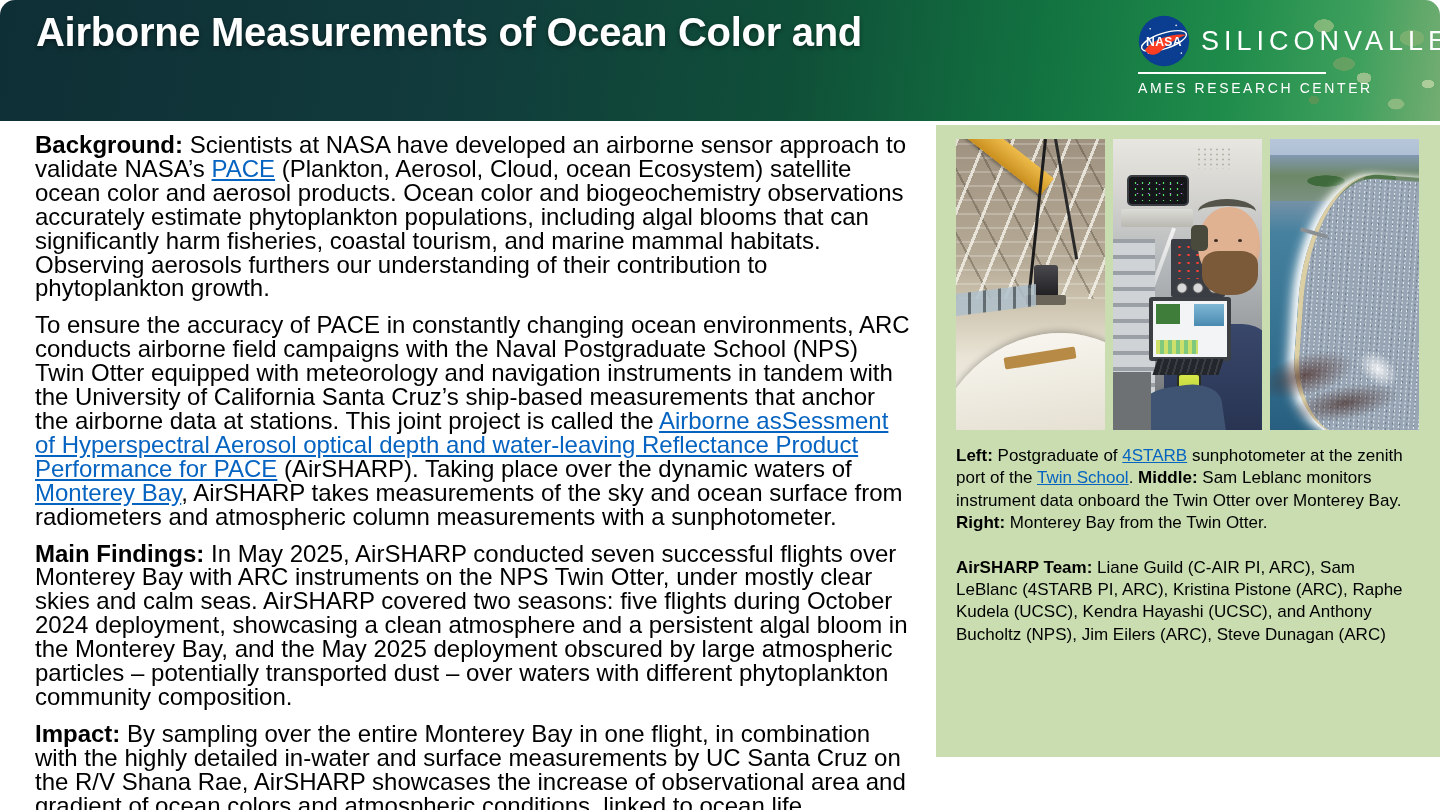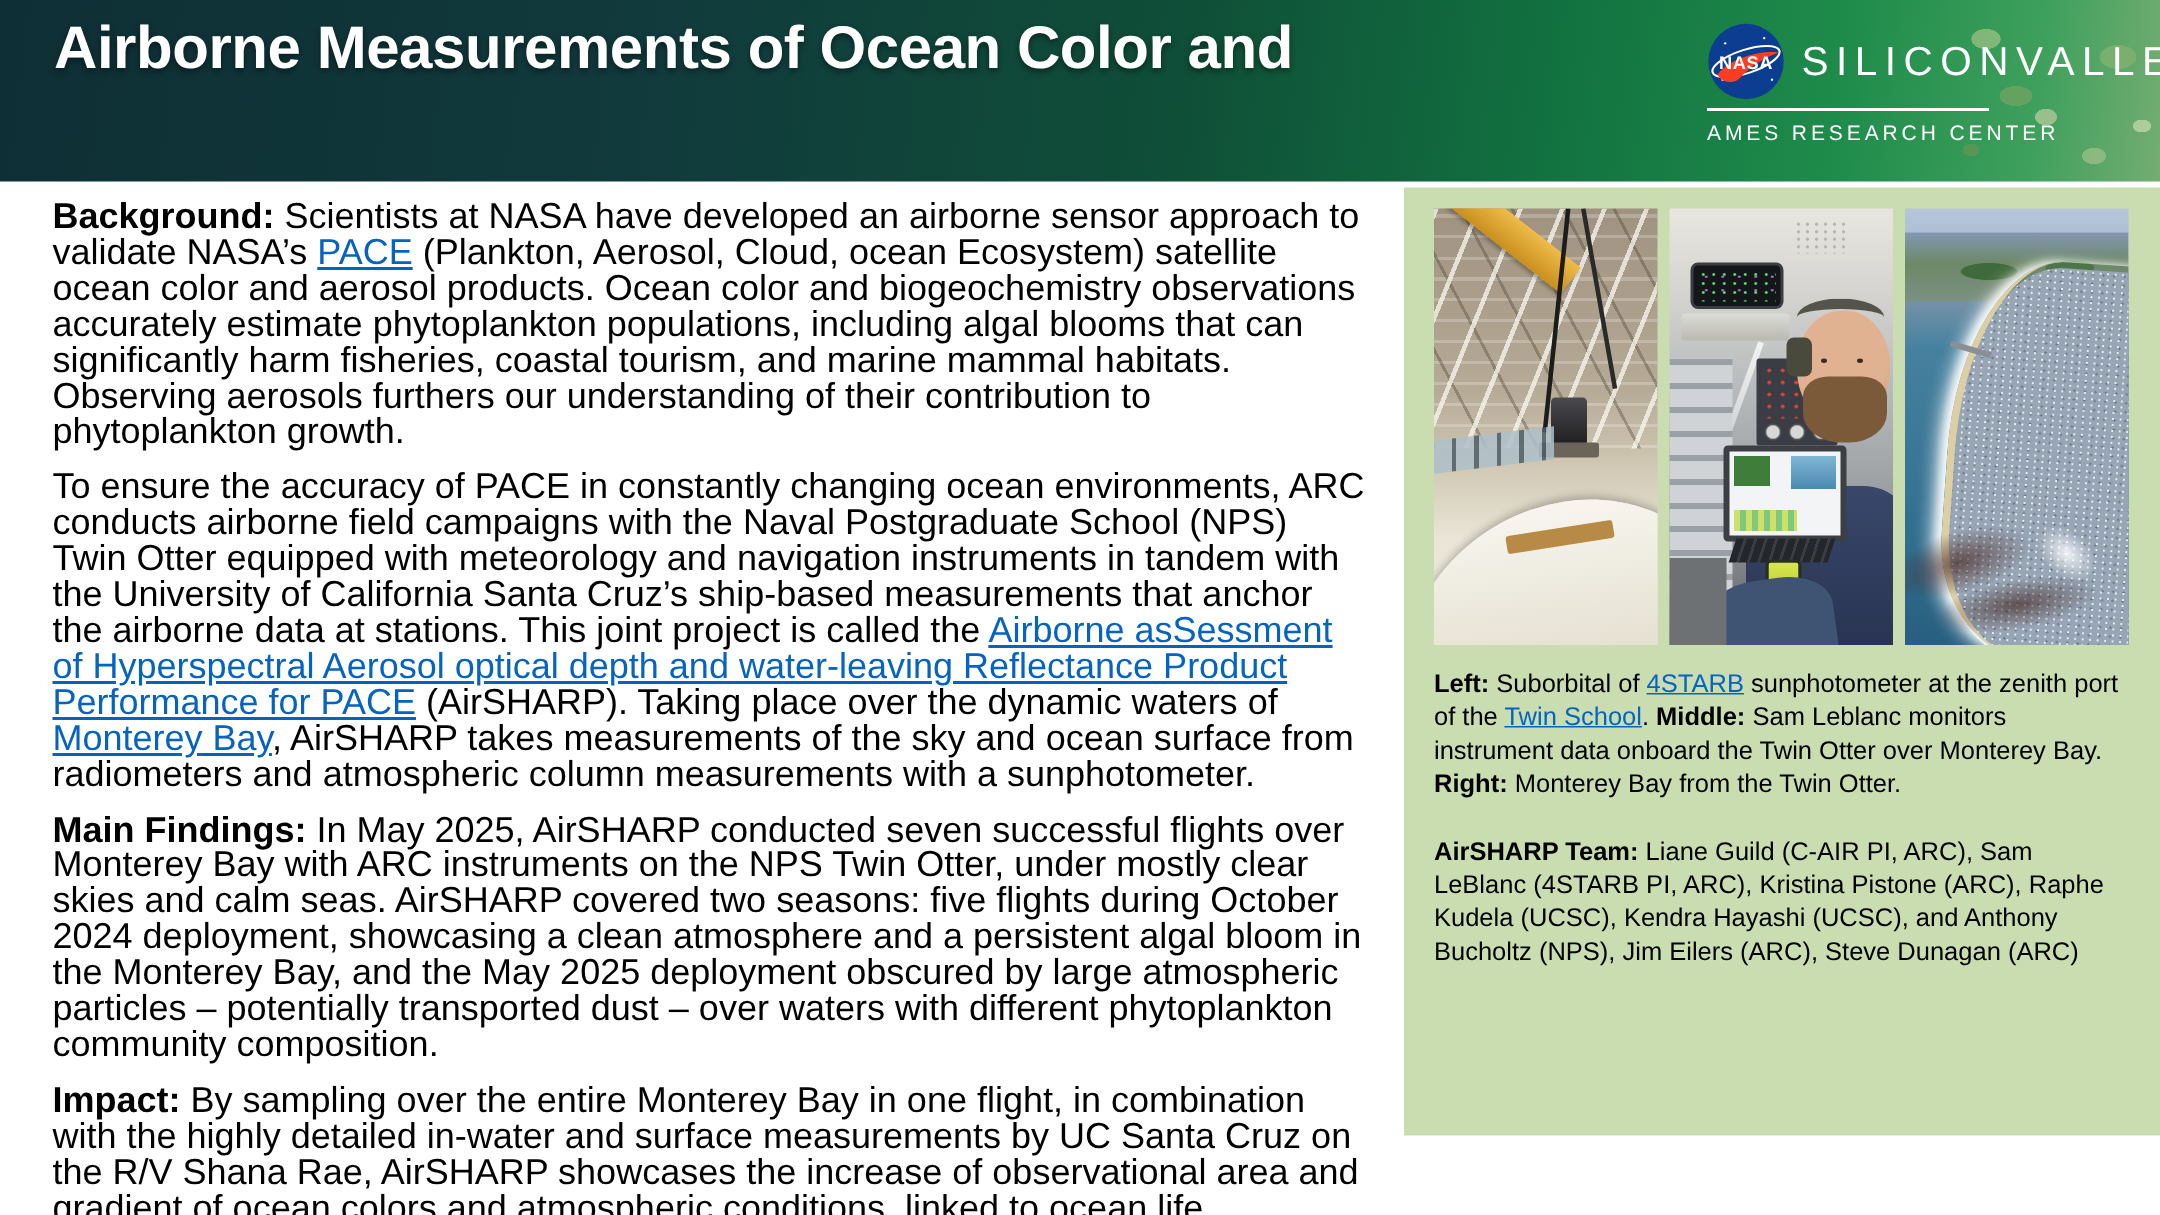--- a/index.html
+++ b/index.html
@@ -1,17 +1,17 @@
 <!DOCTYPE html>
 <html><head>
 <meta charset="utf-8">
 <style>
   html,body{margin:0;padding:0;}
   body{width:1440px;height:810px;background:#ffffff;font-family:"Liberation Sans",sans-serif;overflow:hidden;}
-  .page{position:relative;width:1440px;height:810px;background:#ffffff;overflow:hidden;}
+  .page{position:relative;width:1440px;height:810px;background:#ffffff;overflow:hidden;border-radius:15px;}
 
   
   .header{position:absolute;left:0;top:0;width:1440px;height:121px;
     background:linear-gradient(97deg,#0e2f35 0%,#113a3c 30%,#0f4f38 55%,#127240 72%,#1f8c4b 85%,#3fa05d 94%,#74ad72 100%);}
   .sat-texture{position:absolute;right:0;top:0;width:140px;height:121px;opacity:.85;filter:blur(.5px);
     background-image:
       radial-gradient(16px 11px at 24px 26px,#8fbc7f 0 60%,transparent 62%),
       radial-gradient(12px 9px at 64px 78px,#a8c694 0 60%,transparent 62%),
       radial-gradient(20px 13px at 112px 38px,#7fb171 0 60%,transparent 62%),
       radial-gradient(13px 9px at 96px 104px,#94bd85 0 60%,transparent 62%),
@@ -216,17 +216,17 @@
         <div class="ph3-city"></div>
         <div class="ph3-beach"></div>
         <div class="ph3-pier"></div>
         <div class="ph3-kelp1"></div>
         <div class="ph3-kelp2"></div>
         <div class="ph3-surf"></div>
       </div>
 
     </div>
 
-    <p class="caption"><b>Left: </b><span>Suborbital of </span><a href="#" class="lnk">4STARB</a><span> sunphotometer at the zenith port of the </span><a href="#" class="lnk">Twin School</a><span>. </span><b>Middle: </b><span>Sam Leblanc monitors instrument data onboard the Twin Otter over Monterey Bay. </span><b>Right: </b><span>Monterey Bay from the Twin Otter.</span></p>
+    <p class="caption"><b>Left: </b><span>Postgraduate of </span><a href="#" class="lnk">4STARB</a><span> sunphotometer at the zenith port of the </span><a href="#" class="lnk">Twin School</a><span>. </span><b>Middle: </b><span>Sam Leblanc monitors instrument data onboard the Twin Otter over Monterey Bay. </span><b>Right: </b><span>Monterey Bay from the Twin Otter.</span></p>
     <p class="team"><b>AirSHARP Team: </b><span>Liane Guild (C-AIR PI, ARC), Sam LeBlanc (4STARB PI, ARC), Kristina Pistone (ARC), Raphe Kudela (UCSC), Kendra Hayashi (UCSC), and Anthony Bucholtz (NPS), Jim Eilers (ARC), Steve Dunagan (ARC)</span></p>
   </aside>
 
 </div>
 
 </body></html>

